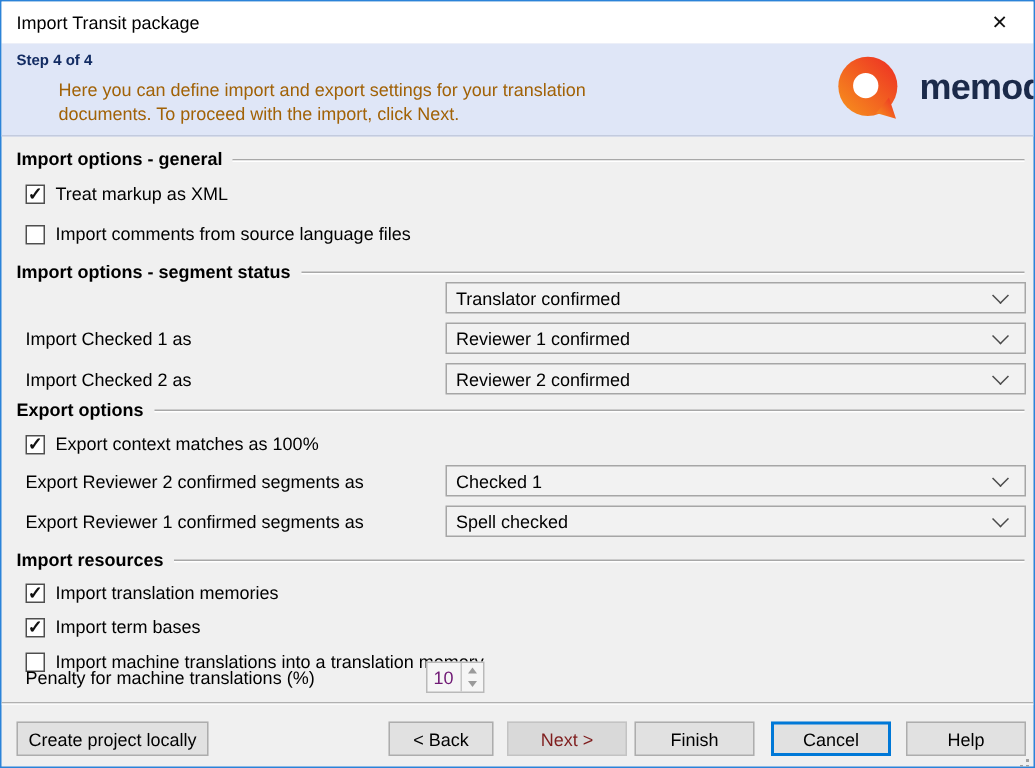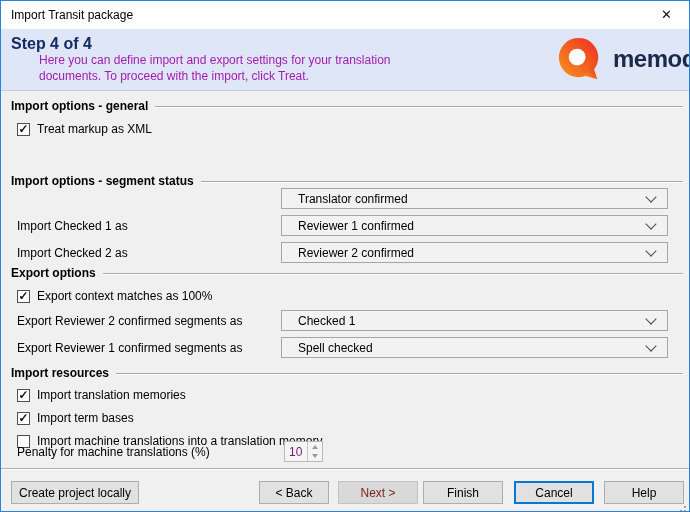--- a/index.html
+++ b/index.html
@@ -10,38 +10,38 @@
     font-family:"Liberation Sans",sans-serif;font-size:12px;color:#000;
     overflow:hidden;
   }
   
   .titlebar{position:absolute;left:0;top:0;right:0;height:28px;background:#ffffff;}
   .titlebar .title{position:absolute;left:10px;top:7px;font-size:12px;color:#000;}
   .close-btn{position:absolute;right:0;top:0;width:45px;height:27px;display:flex;align-items:center;justify-content:center;
     font-size:13px;color:#111;cursor:default;}
   
   .header{position:absolute;left:0;top:28px;right:0;height:62px;background:#dfe6f7;border-bottom:1px solid #c3cbde;}
-  .header .step{position:absolute;left:10px;top:6px;font-weight:bold;color:#132c63;font-size:16px;}
-  .header .desc{position:absolute;left:38px;top:23px;color:#a21caf;line-height:16px;font-size:12px;}
+  .header .step{position:absolute;left:10px;top:6px;font-weight:bold;color:#132c63;font-size:10px;}
+  .header .desc{position:absolute;left:38px;top:23px;color:#a16207;line-height:16px;font-size:12px;}
   .logo{position:absolute;left:556px;top:7px;display:flex;align-items:center;}
   .logo svg{display:block;}
   .logotext{font-size:24px;font-weight:600;color:#1b2a4a;margin-left:11px;letter-spacing:-0.5px;line-height:45px;}
   
   .sect{position:absolute;left:10px;right:6px;height:15px;display:flex;align-items:center;}
   .sect .stitle{font-weight:bold;white-space:nowrap;}
   .sect .sline{flex:1;margin-left:7px;height:2px;border-top:1px solid #a8a8a8;border-bottom:1px solid #ffffff;margin-top:2px;}
   
   .cbrow{position:absolute;left:16px;height:16px;display:flex;align-items:center;}
   .cb{width:13px;height:13px;background:#fff;border:1px solid #4f4f4f;display:inline-flex;align-items:center;justify-content:center;flex:none;}
   .cb.checked::before{content:"\2713";font-size:12px;line-height:11px;color:#111;font-weight:bold;}
   .cbrow .cblabel{margin-left:7px;white-space:nowrap;}
   
   .rowlabel{position:absolute;left:16px;white-space:nowrap;}
-  .combo{position:absolute;left:280px;width:387px;height:21px;background:#f2f2f2;border:1px solid #a6a6a6;
-    display:flex;align-items:center;padding-left:16px;}
+  .combo{position:absolute;left:296px;width:387px;height:21px;background:#f2f2f2;border:1px solid #a6a6a6;
+    display:flex;align-items:center;padding-left:6px;}
   .combo .combo-val{flex:1;white-space:nowrap;overflow:hidden;}
   .chev{width:8px;height:8px;border-right:1.4px solid #4a4a4a;border-bottom:1.4px solid #4a4a4a;
     transform:rotate(45deg);margin:-4px 12px 0 0;flex:none;}
   
   .spinner{position:absolute;left:283px;top:440px;width:39px;height:21px;background:#f5f5f5;border:1px solid #b9b9b9;
     display:flex;align-items:stretch;color:#701a75;}
   .spin-val{flex:1;display:flex;align-items:center;padding-left:4px;}
   .spin-btns{width:15px;border-left:1px solid #c6c6c6;display:flex;flex-direction:column;}
   .spin-btns span{flex:1;display:flex;align-items:center;justify-content:center;}
   .tri-up{width:0;height:0;border-left:3px solid transparent;border-right:3px solid transparent;border-bottom:4px solid #9a9a9a;}
@@ -62,21 +62,21 @@
 
   <div class="titlebar">
     <span class="title">Import Transit package</span>
     <span class="close-btn">✕</span>
   </div>
 
   <div class="header">
     <div class="step">Step 4 of 4</div>
     <div class="desc">
       <div>Here you can define import and export settings for your translation</div>
-      <div>documents. To proceed with the import, click Treat.</div>
+      <div>documents. To proceed with the import, click Next.</div>
     </div>
     <div class="logo">
       <svg width="45" height="45" viewBox="0 0 48 48">
         <defs>
           <linearGradient id="lg" x1="0" y1="1" x2="1" y2="0">
             <stop offset="0" stop-color="#f7941d"></stop>
             <stop offset="1" stop-color="#ed2c24"></stop>
           </linearGradient>
         </defs>
         <circle cx="23" cy="23" r="21" fill="url(#lg)"></circle>
@@ -87,20 +87,24 @@
     </div>
   </div>
 
   <div class="sect" style="top:97px">
     <span class="stitle">Import options - general</span>
     <span class="sline"></span>
   </div>
   <div class="cbrow" style="top:120px">
     <span class="cb checked"></span>
     <span class="cblabel">Treat markup as XML</span>
+  </div>
+  <div class="cbrow" style="top:147px">
+    <span class="cb"></span>
+    <span class="cblabel">Import comments from source language files</span>
   </div>
 
   <div class="sect" style="top:172px">
     <span class="stitle">Import options - segment status</span>
     <span class="sline"></span>
   </div>
   <div class="combo" style="top:187px">
     <span class="combo-val">Translator confirmed</span>
     <span class="chev"></span>
   </div>

